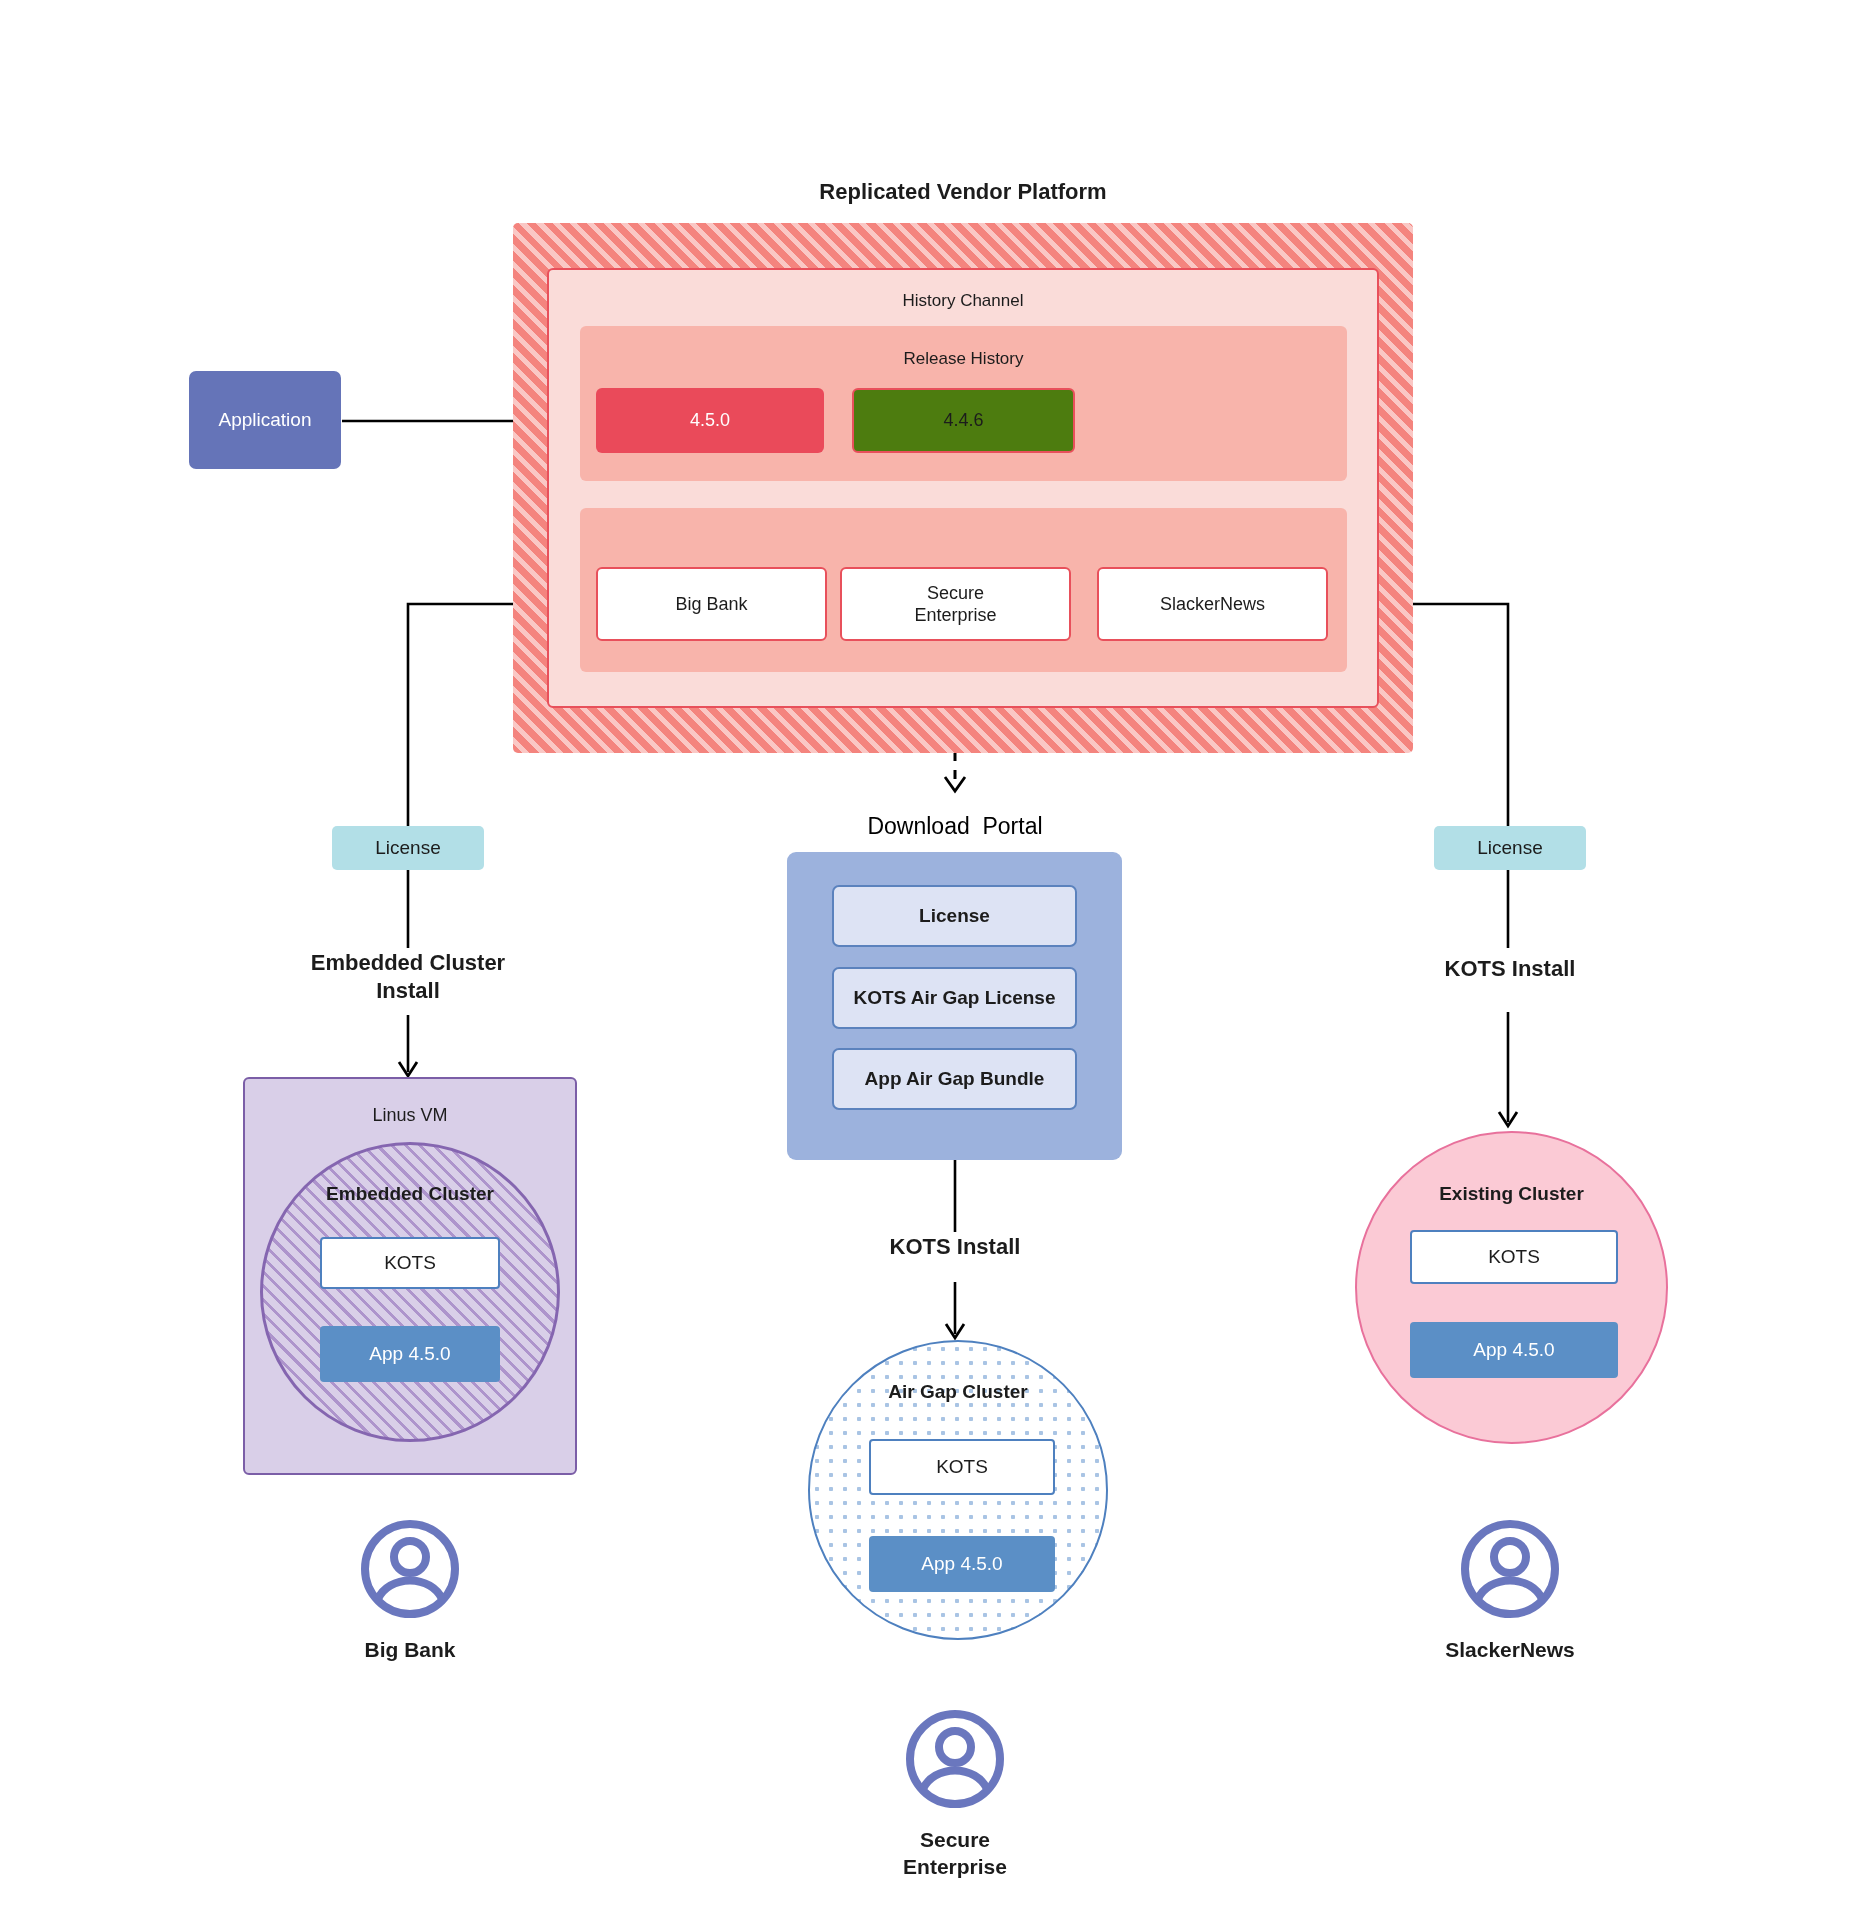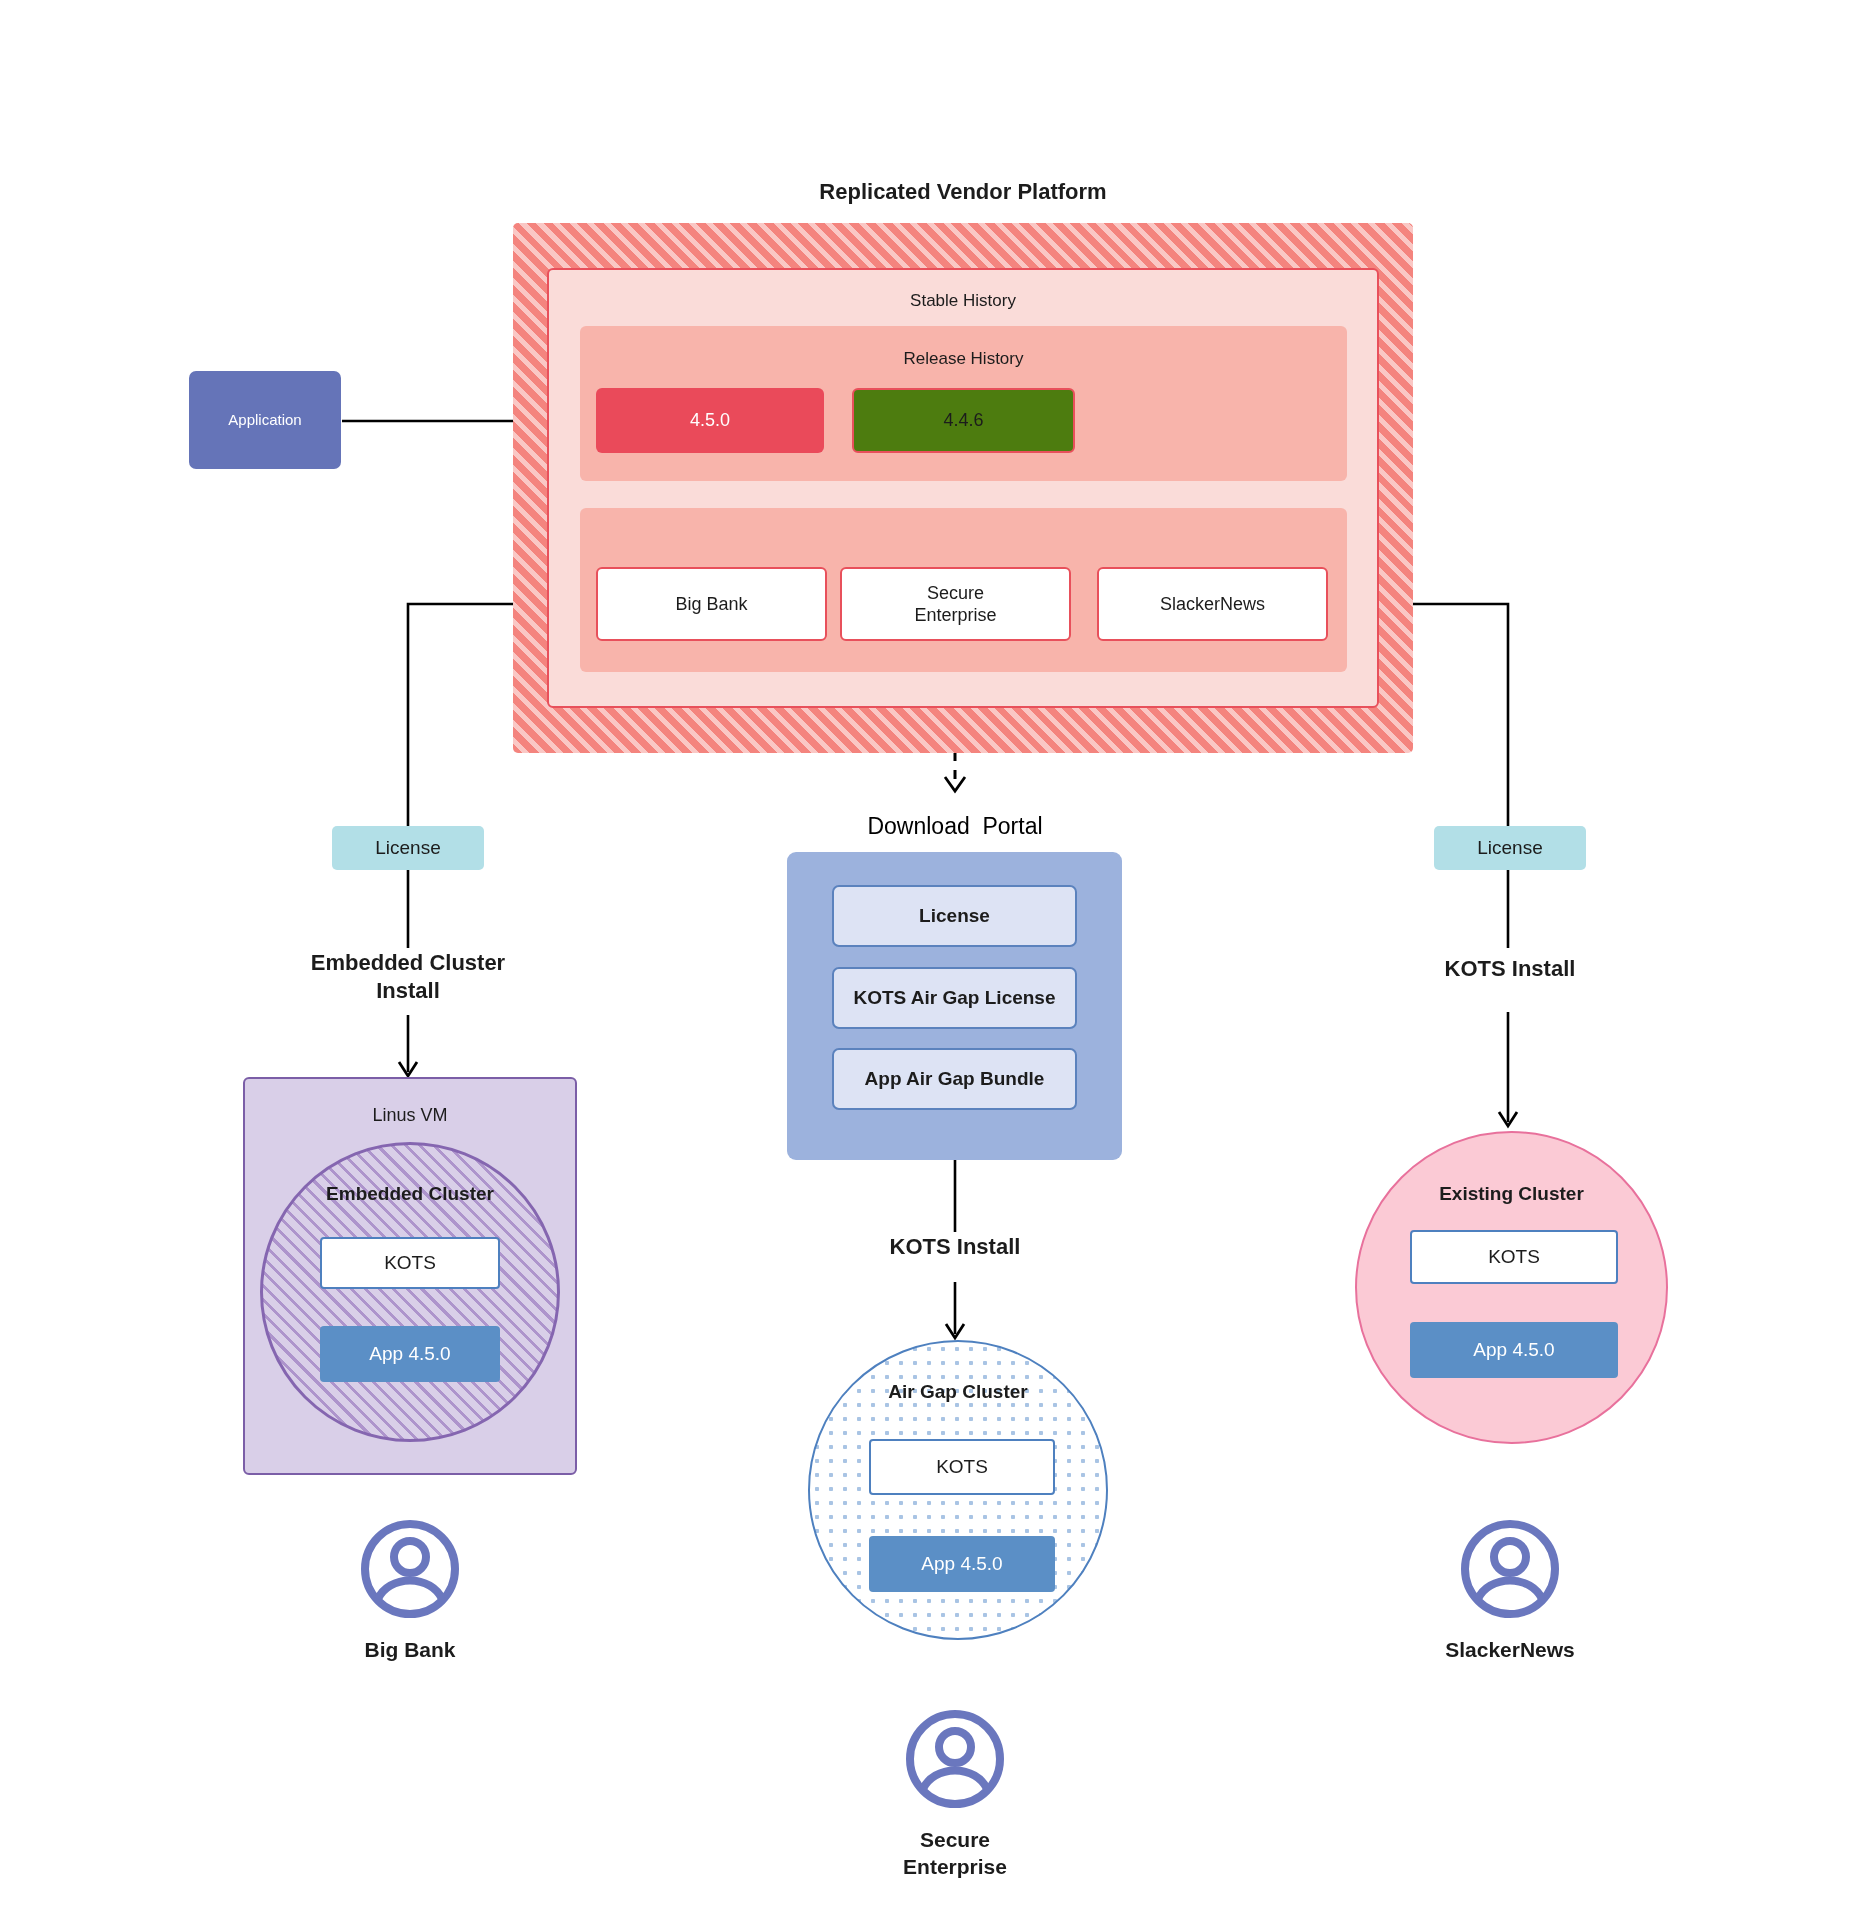--- a/index.html
+++ b/index.html
@@ -105,21 +105,21 @@
     border-radius: 6px;
     font-size: 18px;
     color: #1c1c1c;
   }
 
   
   .application-box {
     background: #6574b8;
     border-radius: 7px;
     color: #ffffff;
-    font-size: 15px;
+    font-size: 19px;
   }
 
   
   .license-chip {
     background: #b2dfe7;
     border-radius: 5px;
     font-size: 19px;
     color: #1c1c1c;
   }
 
@@ -260,21 +260,21 @@
 
     <path class="wire-dash-small" d="M1510 1285 L 1510 1318"></path>
     <path class="arrowhead" d="M1502 1310 L 1510 1323 L 1518 1310"></path>
   </svg>
 
   <div class="lbl title-platform" style="left:513px; top:178px; width:900px;">Replicated Vendor Platform</div>
 
   <div class="abs platform-outer" style="left:513px; top:223px; width:900px; height:530px;"></div>
 
   <div class="abs platform-inner" style="left:547px; top:268px; width:832px; height:440px;"></div>
-  <div class="lbl panel-heading" style="left:547px; top:290px; width:832px;">Stable History</div>
+  <div class="lbl panel-heading" style="left:547px; top:290px; width:832px;">History Channel</div>
 
   <div class="abs subpanel" style="left:580px; top:326px; width:767px; height:155px;"></div>
   <div class="lbl panel-heading" style="left:580px; top:348px; width:767px;">Release History</div>
 
   <div class="abs ctrbox release-box release-current" style="left:596px; top:388px; width:228px; height:65px;">4.5.0</div>
   <div class="abs ctrbox release-box release-prev" style="left:852px; top:388px; width:223px; height:65px;">4.4.6</div>
 
   <div class="abs subpanel" style="left:580px; top:508px; width:767px; height:164px;"></div>
 
   <div class="abs ctrbox customer-box" style="left:596px; top:567px; width:231px; height:74px; white-space:pre;">Big Bank</div>

